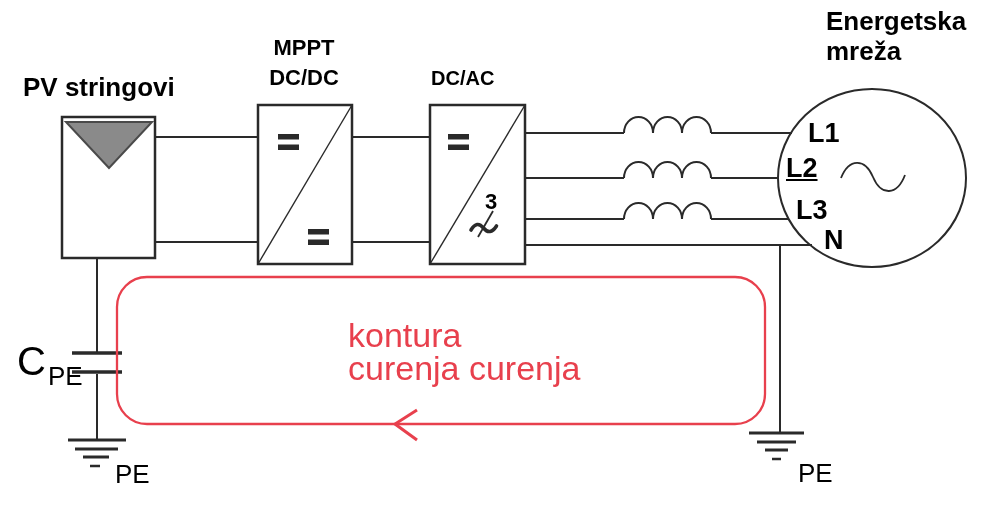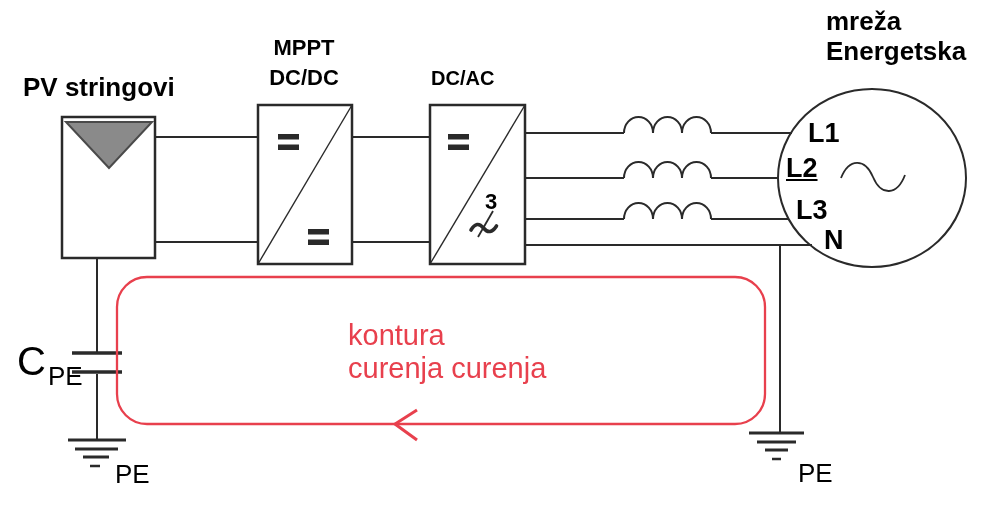--- a/index.html
+++ b/index.html
@@ -17,21 +17,21 @@
   .lbl-grid{left:826px;top:6px;font-size:26px;line-height:30px;}
   .lbl-l1{left:808px;top:120px;font-size:27px;}
   .lbl-l2{left:786px;top:155px;font-size:27px;text-decoration:underline;}
   .lbl-l3{left:796px;top:197px;font-size:27px;}
   .lbl-n{left:824px;top:227px;font-size:27px;}
   .lbl-phase3{left:485px;top:191px;font-size:22px;}
   .lbl-cap{left:17px;top:341px;font-size:40px;}
   .lbl-cap .sub{font-size:26px;position:relative;top:10px;left:2px;}
   .lbl-pe-left{left:115px;top:461px;font-size:26px;}
   .lbl-pe-right{left:798px;top:460px;font-size:26px;}
-  .lbl-loop{left:348px;top:319px;font-size:29px;line-height:33px;color:var(--loop-red,#e8404d);}
+  .lbl-loop{left:348px;top:319px;font-size:34px;line-height:33px;color:var(--loop-red,#e8404d);}
   .k-line{stroke:var(--line-black,#2a2a2a);stroke-width:2;fill:none;}
   .k-thick{stroke:var(--line-black,#2a2a2a);stroke-width:3;fill:none;}
   .k-box{stroke:var(--line-black,#2a2a2a);stroke-width:2.5;fill:#ffffff;}
   .k-thin{stroke:var(--line-black,#2a2a2a);stroke-width:1.4;fill:none;}
   .k-fill{fill:var(--line-black,#2a2a2a);stroke:none;}
   .k-red{stroke:var(--loop-red,#e8404d);fill:none;}
 </style>
 </head>
 <body>
 
@@ -125,22 +125,22 @@
   <div class="lbl b lbl-pv">PV stringovi</div>
 
   <div class="lbl b lbl-mppt">
     <div>MPPT</div>
     <div>DC/DC</div>
   </div>
 
   <div class="lbl b lbl-dcac">DC/AC</div>
 
   <div class="lbl b lbl-grid">
+    <div>Energetska</div>
     <div>mreža</div>
-    <div>Energetska</div>
   </div>
 
   <div class="lbl b lbl-l1">L1</div>
   <div class="lbl b lbl-l2">L2</div>
   <div class="lbl b lbl-l3">L3</div>
   <div class="lbl b lbl-n">N</div>
 
   <div class="lbl b lbl-phase3">3</div>
 
   <div class="lbl lbl-cap">

